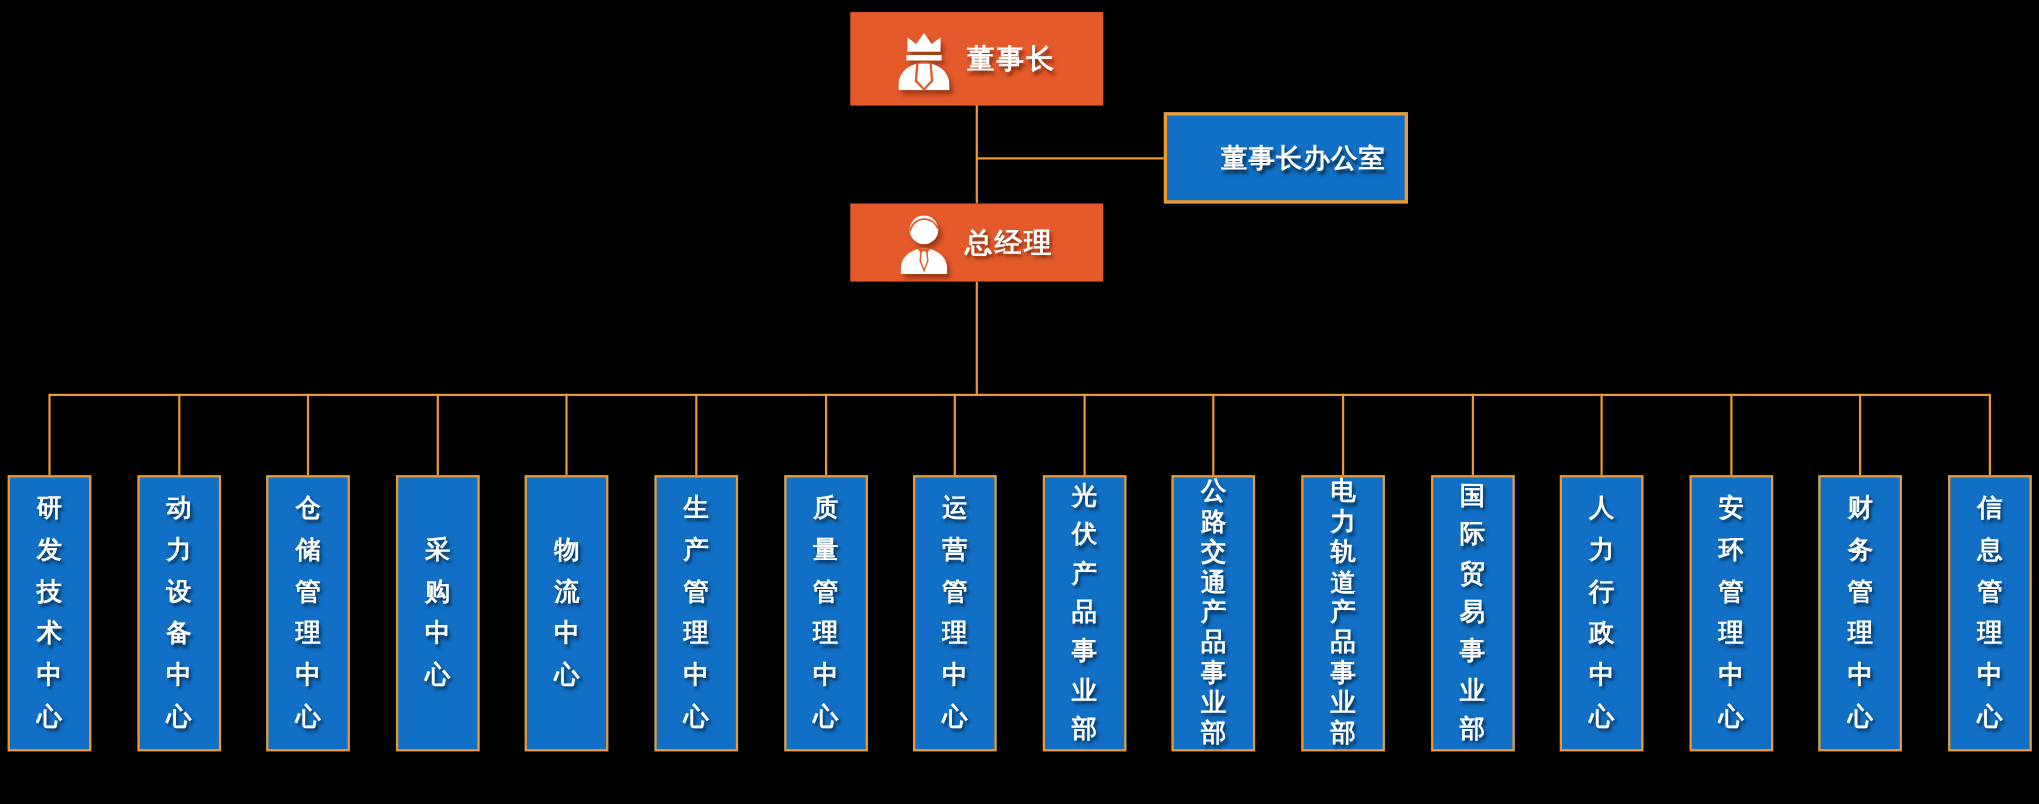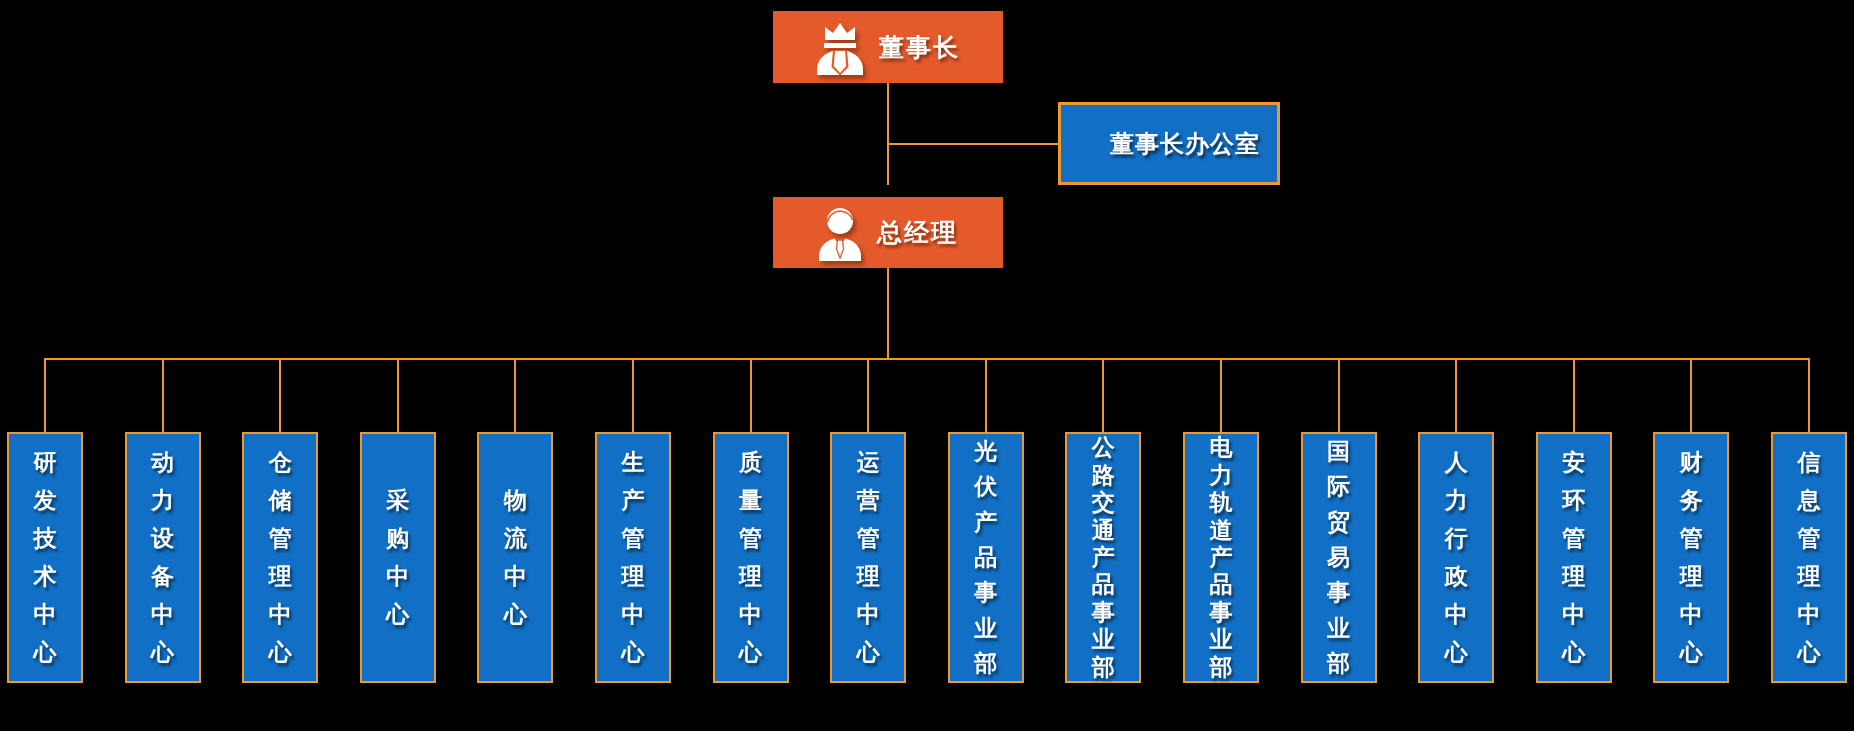--- a/index.html
+++ b/index.html
@@ -56,36 +56,36 @@
 </head>
 <body>
 
 <div class="stage">
 
   <div class="line v" style="left:887px;top:83px;height:102px;"></div>
   <div class="line h" style="left:888px;top:143px;width:170px;"></div>
   <div class="line v" style="left:887px;top:256px;height:103px;"></div>
   <div class="line h" style="left:45px;top:358px;width:1764px;"></div>
 
-  <div class="exec-box" style="left:773px;top:11px;height:72px;">
+  <div class="exec-box" style="left:773px;top:11px;height:85px;">
     <svg class="exec-icon" width="48" height="56" viewBox="0 0 48 56">
       <path d="M9,21 L9,8 L17,14 L24,4 L31,14 L39,8 L39,21 Z" fill="#fff"></path>
       <rect x="8" y="24" width="32" height="5" fill="#fff"></rect>
       <path d="M1,56 L1,50 C1,40 11,31 24,31 C37,31 47,40 47,50 L47,56 Z" fill="#fff"></path>
       <polygon points="17,31 31,31 32.5,48 24,56.5 15.5,48" style="fill:var(--executive-box,#E45A2A)"></polygon>
       <polygon points="19,32 29,32 30.2,47 24,54 17.8,47" fill="#fff"></polygon>
     </svg>
     <span class="exec-label">董事长</span>
   </div>
 
   <div class="office-box" style="left:1058px;top:102px;padding-left:32px;">
     <span class="office-label">董事长办公室</span>
   </div>
 
-  <div class="exec-box" style="left:773px;top:185px;height:71px;margin-top:12px;">
+  <div class="exec-box" style="left:773px;top:185px;height:71px;">
     <svg class="exec-icon" width="44" height="56" viewBox="0 0 44 56">
       <circle cx="22" cy="16" r="13" fill="#fff"></circle>
       <path d="M9.5,17 C11,9.5 17,5.5 23.5,6.2 C29,6.9 33,10.5 34.5,15" fill="none" stroke-width="1.6" style="stroke:var(--executive-box,#E45A2A)"></path>
       <path d="M1,56 L1,51 C1,41 10,33 22,33 C34,33 43,41 43,51 L43,56 Z" fill="#fff"></path>
       <polygon points="16,33 28,33 22,41" style="fill:var(--executive-box,#E45A2A)"></polygon>
       <polygon points="19.5,35 24.5,35 25.5,44 22,53 18.5,44" fill="#fff" stroke-width="1.3" style="stroke:var(--executive-box,#E45A2A)"></polygon>
     </svg>
     <span class="exec-label">总经理</span>
   </div>
 

